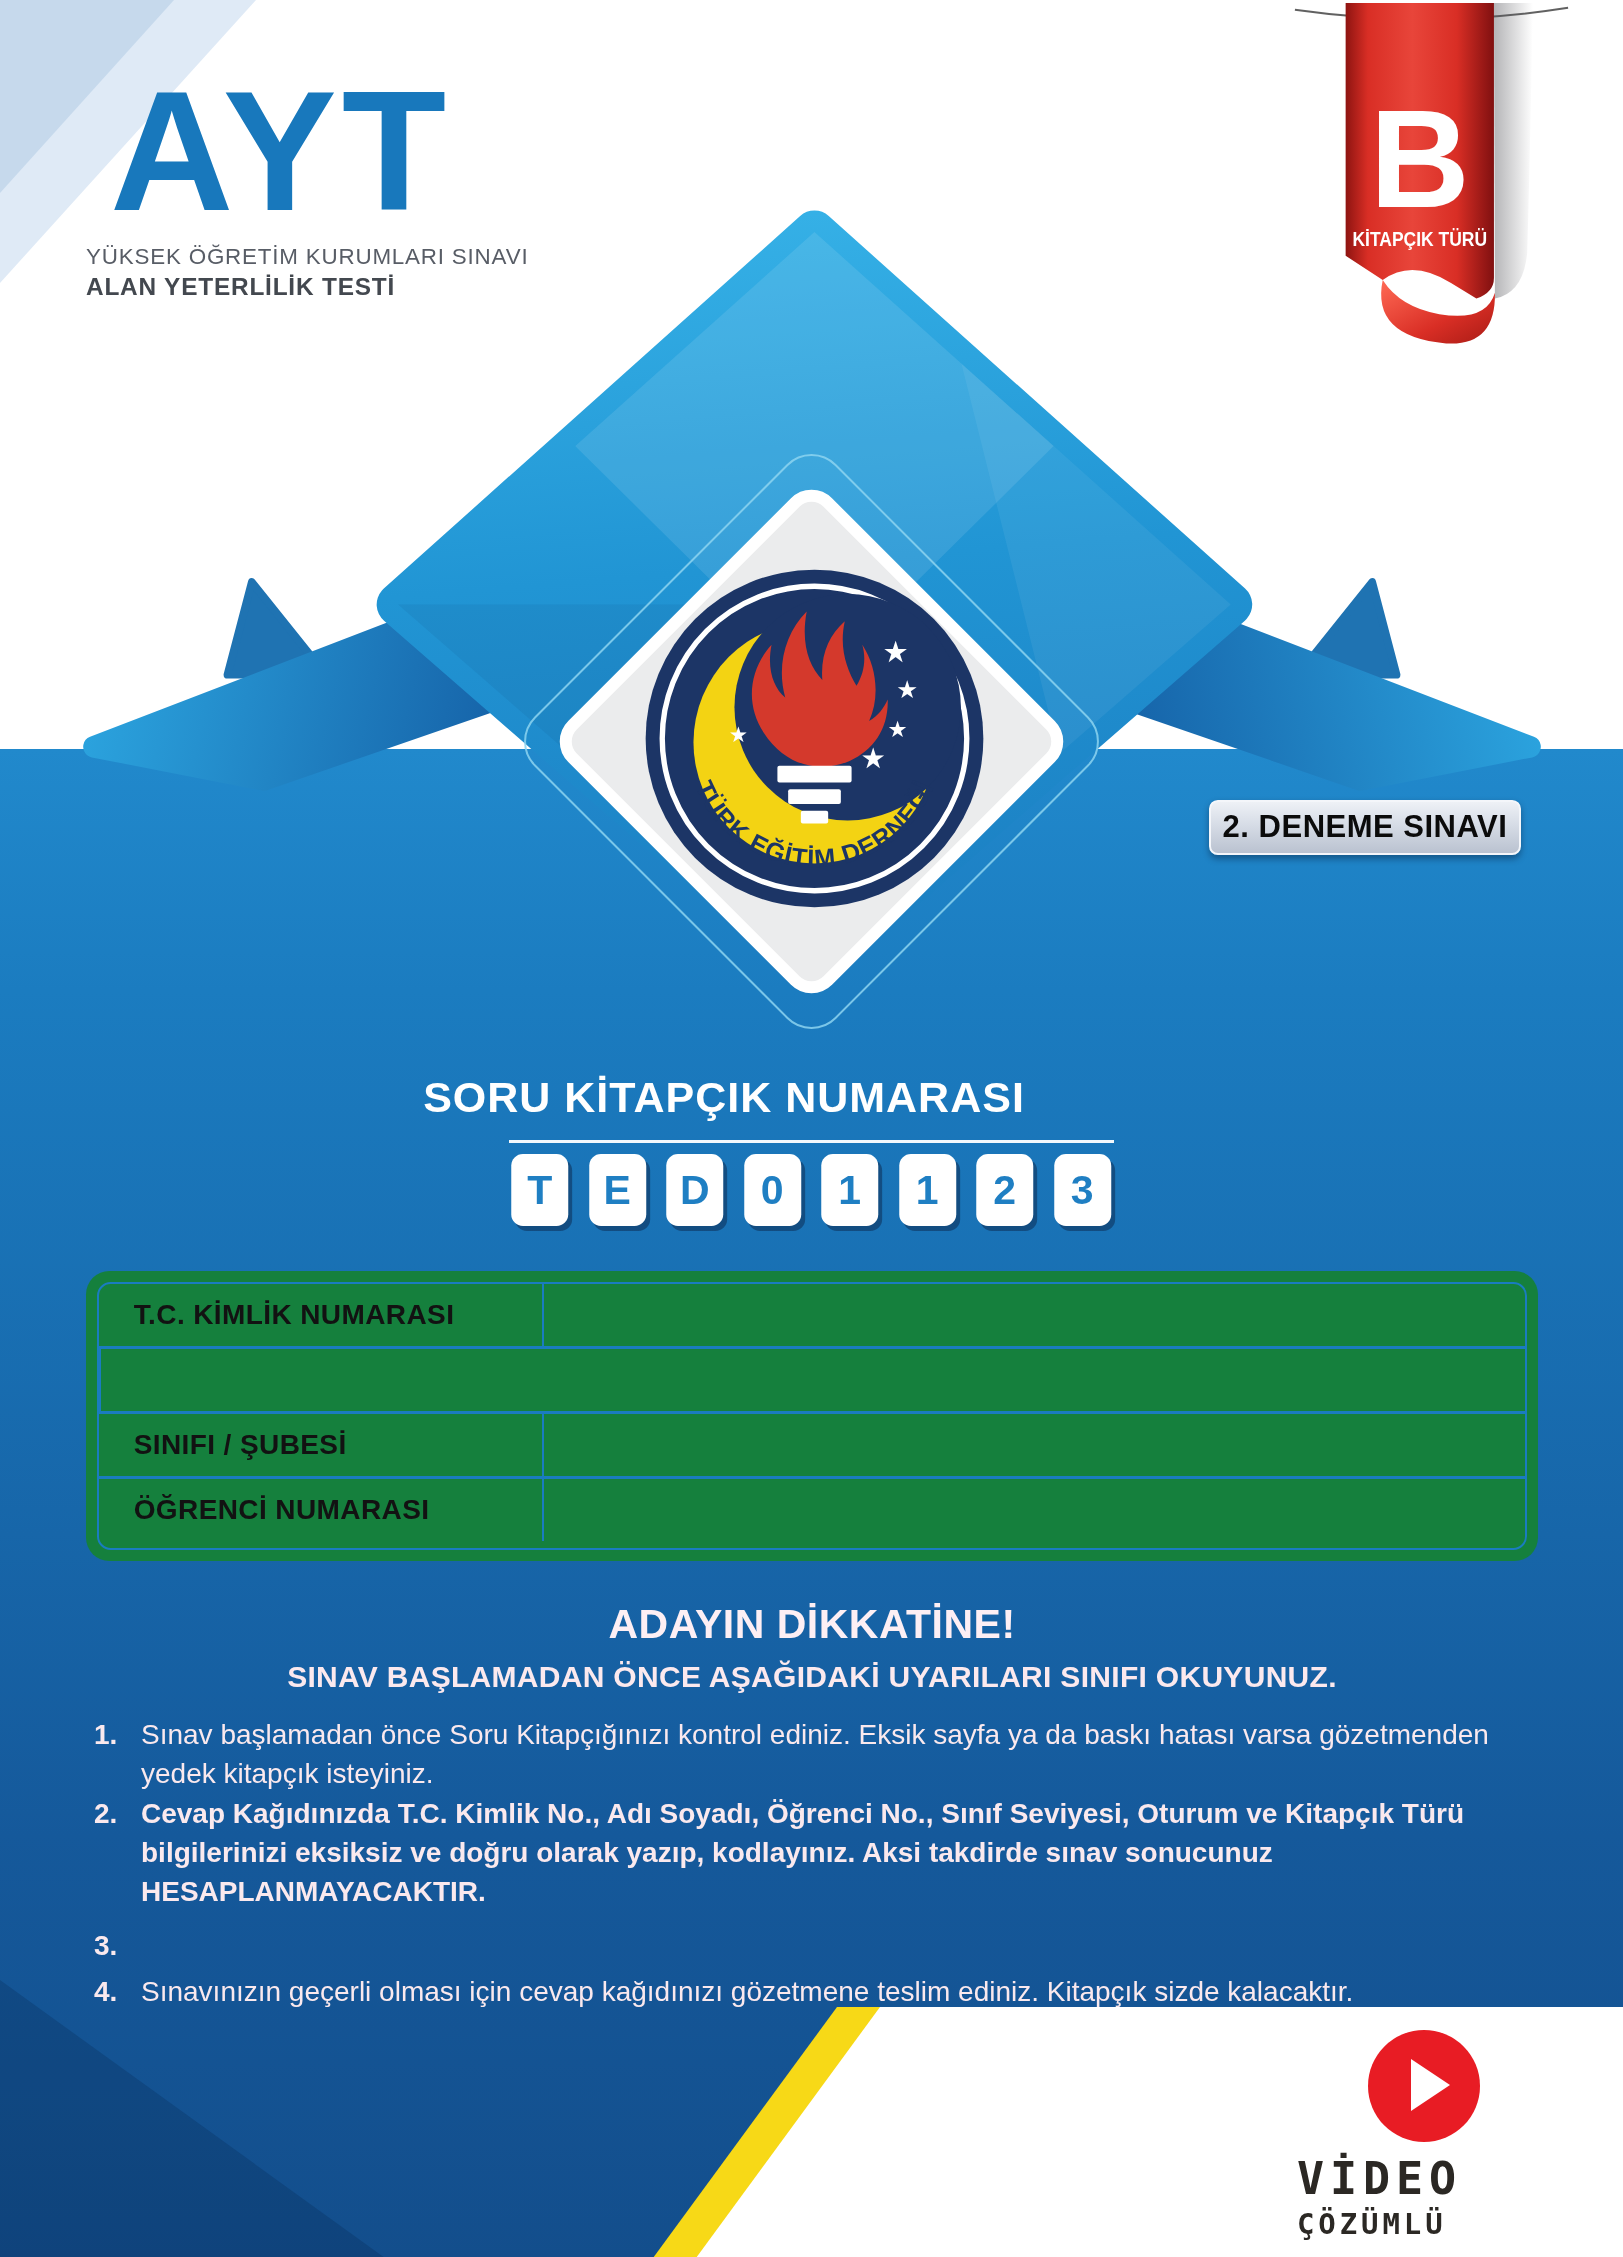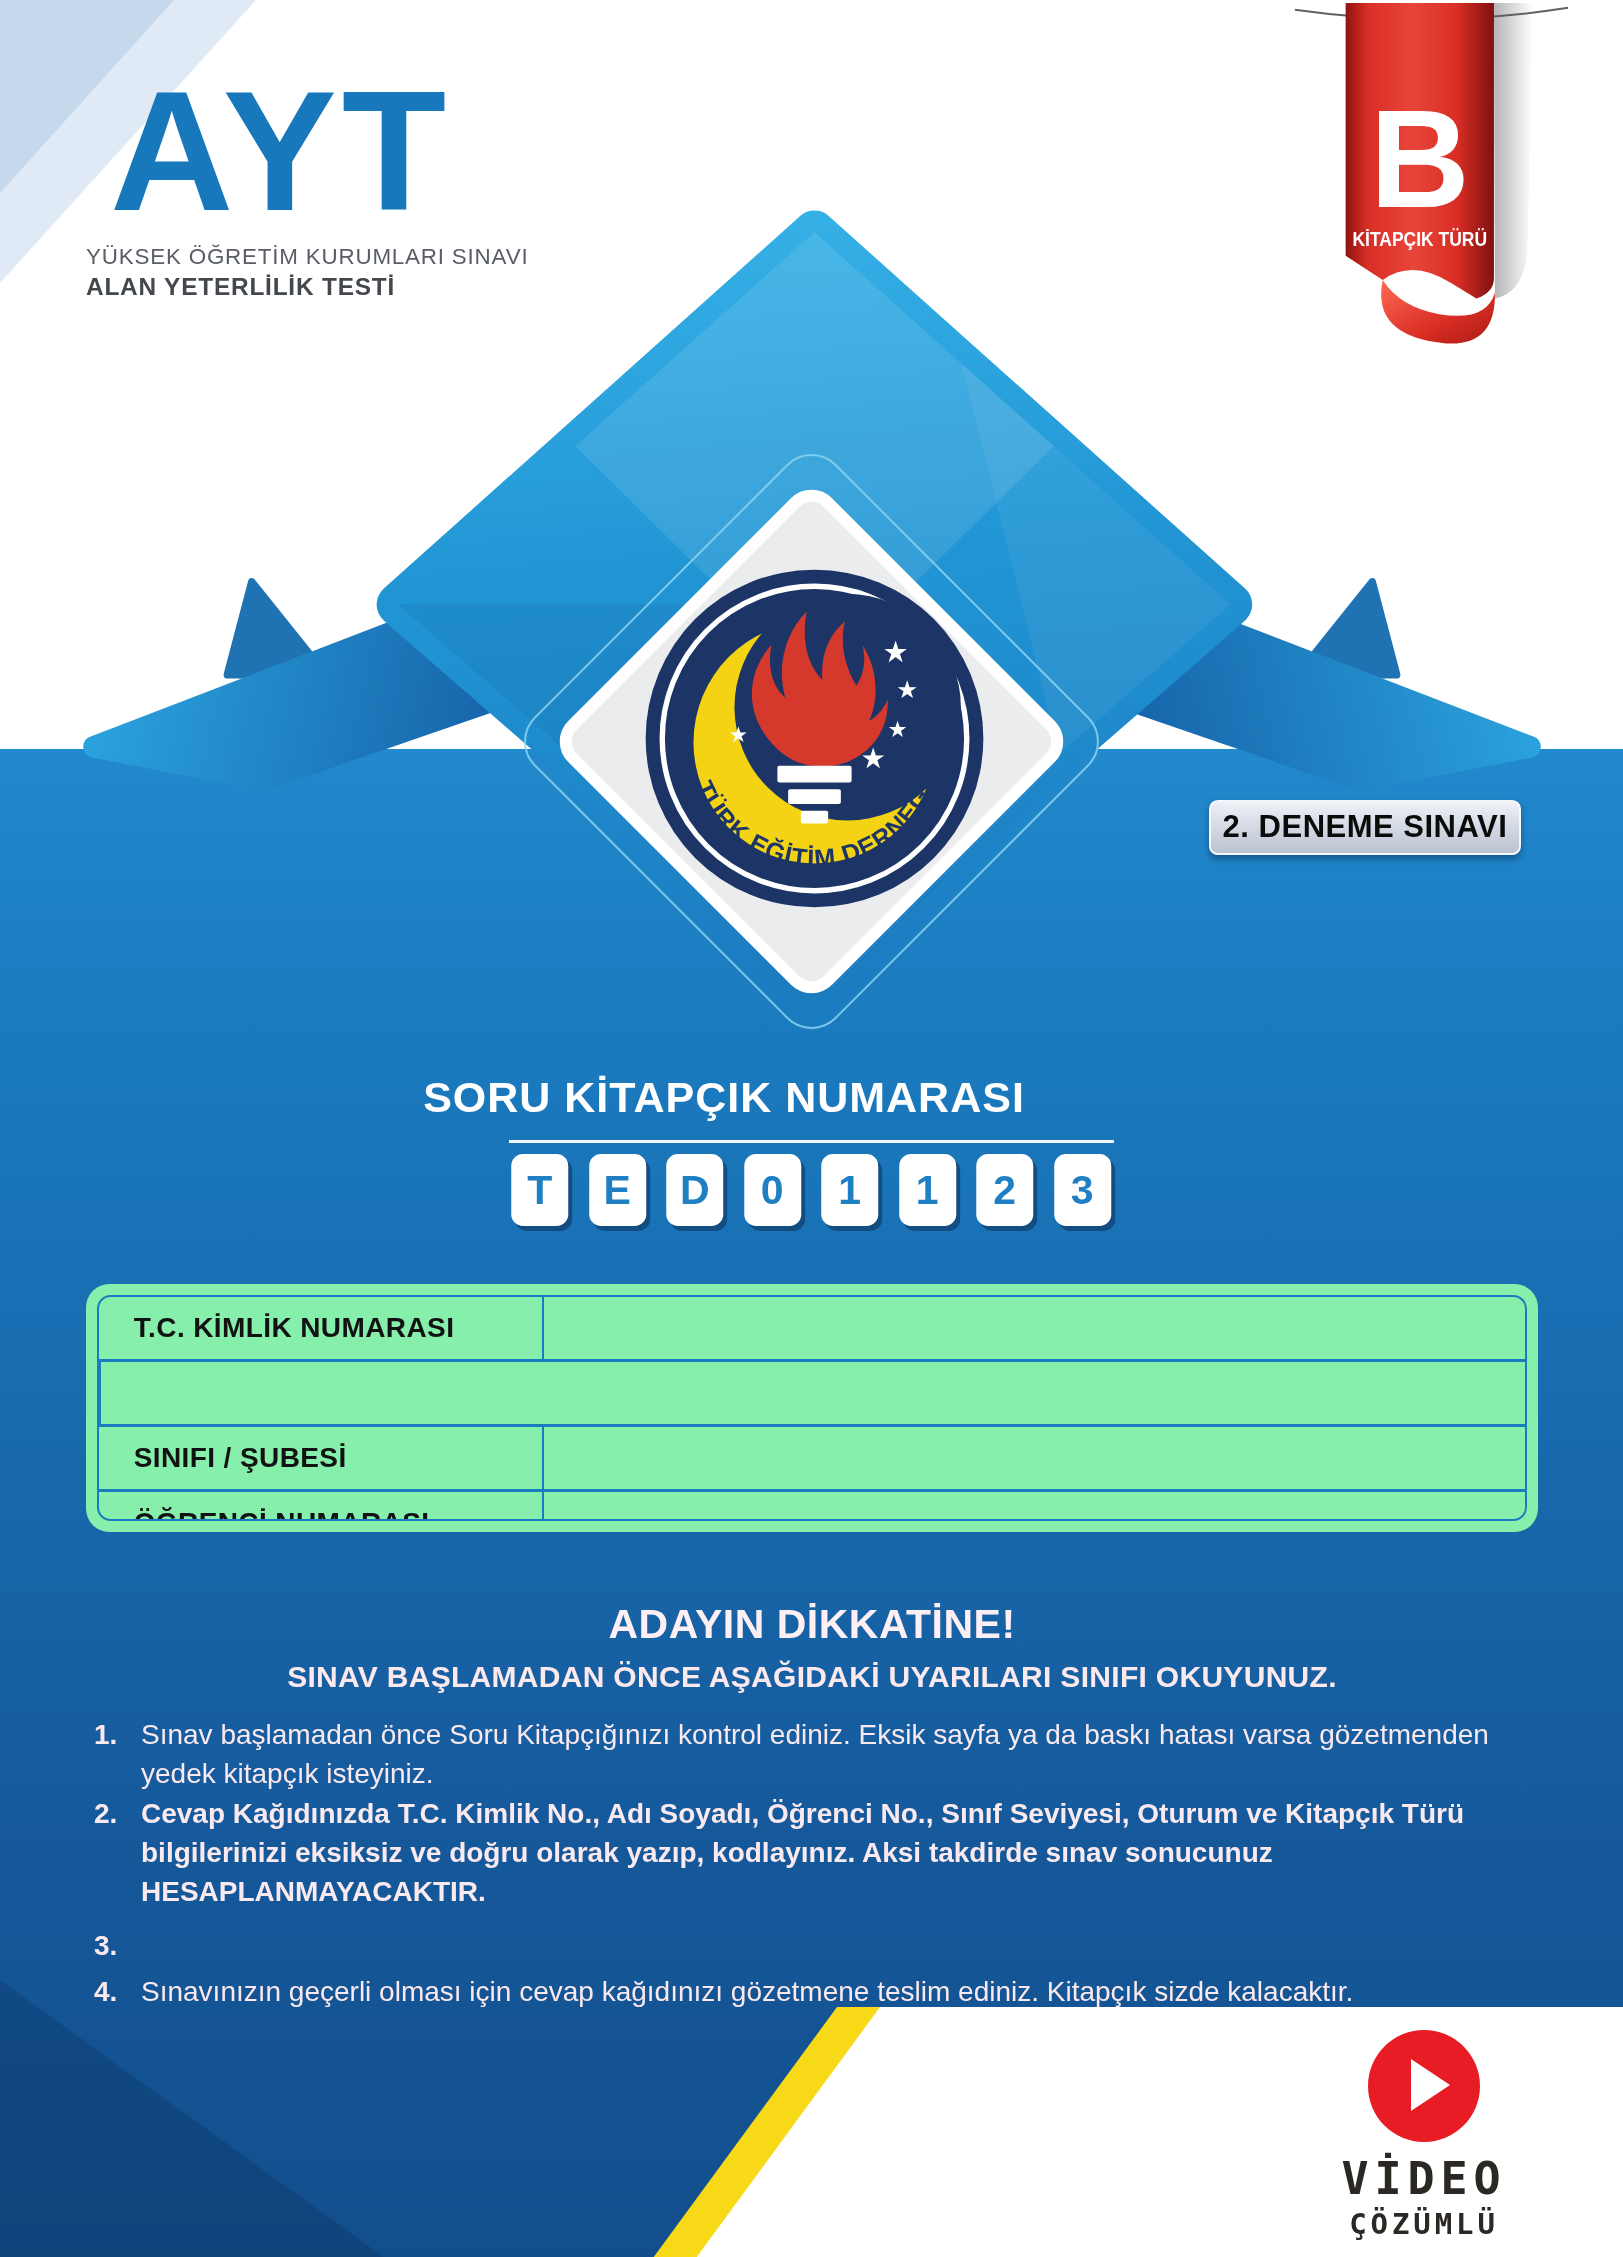--- a/index.html
+++ b/index.html
@@ -43,22 +43,22 @@
   
   .soru-title{position:absolute;left:0;top:1073px;width:1448px;z-index:6;text-align:center;
     font-size:43px;font-weight:900;color:#fff;letter-spacing:1px;}
   .soru-rule{position:absolute;left:509px;top:1140px;width:605px;height:2.9px;z-index:6;background:rgba(255,255,255,.95);}
   .soru-boxes{position:absolute;left:811px;top:1154px;z-index:6;transform:translateX(-50%);
     display:flex;gap:20.5px;}
   .soru-box{width:57px;height:72px;background:#fff;border-radius:11.7px;
     box-shadow:3.9px 4.9px 0 rgba(12,30,64,.45);
     text-align:center;line-height:72px;font-size:41px;font-weight:800;color:#1f7fc3;}
   
-  .form{position:absolute;left:86px;top:1271px;width:1452px;height:248px;z-index:6;
-    background:#86efac;border-radius:23.4px;margin-top:13px;}
+  .form{position:absolute;left:86px;top:1271px;width:1452px;height:290px;z-index:6;
+    background:#15803d;border-radius:23.4px;}
   .form-inner{position:absolute;left:10.7px;top:10.7px;right:10.7px;bottom:10.7px;
     border:2.9px solid #1a7cc0;border-radius:13.7px;overflow:hidden;}
   .form-row{display:flex;height:62px;border-bottom:3.9px solid #1a7cc0;}
   .form-row:last-child{border-bottom:none;}
   .form-label{width:31.1%;display:flex;align-items:center;padding-left:35px;box-sizing:border-box;
     font-size:28px;font-weight:900;color:#121212;letter-spacing:0.4px;}
   .form-value{flex:1;border-left:2.9px solid #1a7cc0;}
   
   .notice-title{position:absolute;left:0;top:1601px;width:1624px;z-index:6;text-align:center;
     font-size:41px;font-weight:900;color:#fdeff4;letter-spacing:0.5px;}
@@ -68,21 +68,21 @@
   .n-item{display:flex;font-size:28px;line-height:1.38;}
   .n-item .num{width:47px;flex:0 0 47px;font-weight:900;}
   .n-item.b1{margin-bottom:2px;}
   .n-item.b2{margin-bottom:15.6px;font-weight:700;}
   .n-item.b3{margin-bottom:7.8px;}
   
   .bottom-white{position:absolute;left:0;top:0;width:1624px;height:2258px;z-index:8;background:#fff;
     clip-path:polygon(868px 2007px,1624px 2007px,1624px 2258px,685px 2258px);}
   .bottom-yellow{position:absolute;left:0;top:0;width:1624px;height:2258px;z-index:9;background:#f7d917;
     clip-path:polygon(837px 2007px,880px 2007px,696px 2258px,653px 2258px);}
-  .video{position:absolute;left:1297px;top:2030px;width:254px;z-index:10;text-align:center;}
+  .video{position:absolute;left:1297px;top:2030px;width:254px;z-index:10;}
   .play-circle{position:relative;width:112px;height:112px;margin:0 auto;border-radius:50%;background:#e81c24;}
   .play-circle::after{content:"";position:absolute;left:43px;top:29px;width:0;height:0;
     border-left:39px solid #fff;border-top:26px solid transparent;border-bottom:26px solid transparent;}
   .video .v1{margin-top:9.8px;font-family:"DejaVu Sans Mono",monospace;font-weight:900;
     font-size:45px;letter-spacing:5.9px;color:#2b2824;}
   .video .v2{margin-top:2px;font-family:"DejaVu Sans Mono",monospace;font-weight:900;
     font-size:29px;letter-spacing:3.9px;color:#2b2824;}
 </style>
 </head>
 <body>

